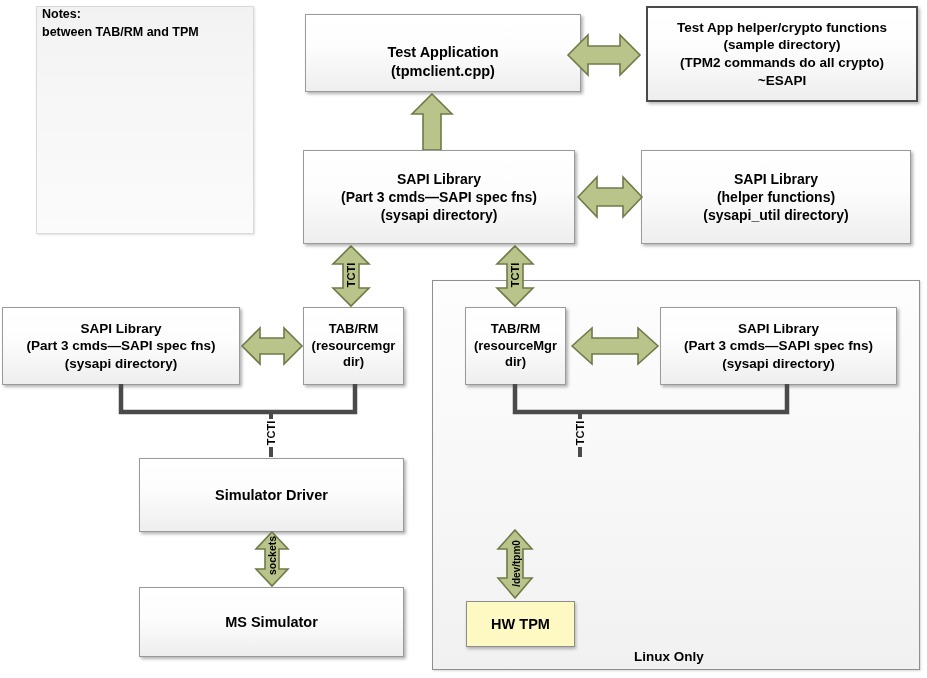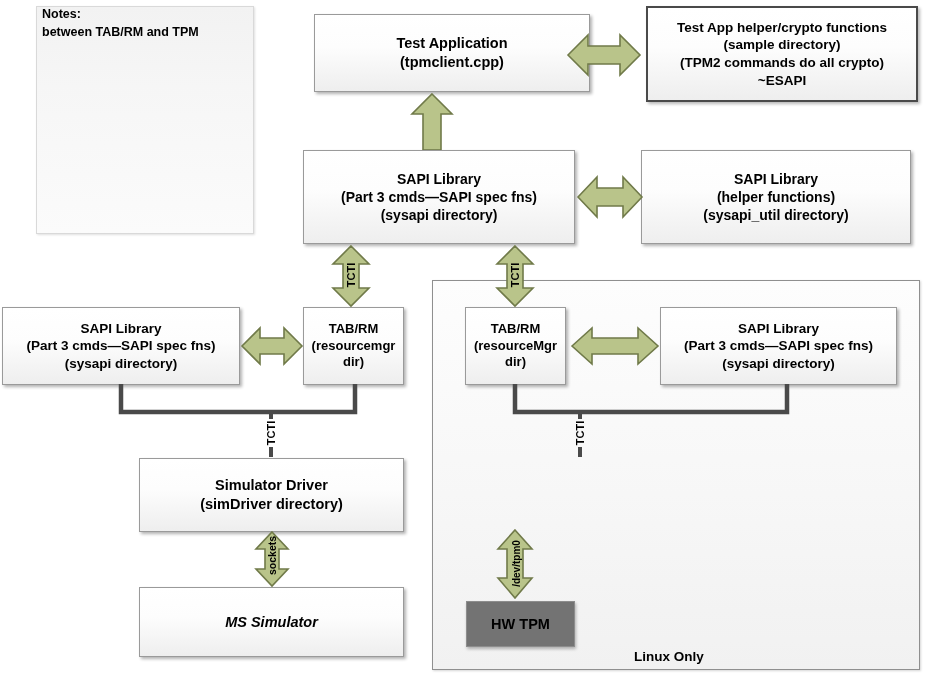--- a/index.html
+++ b/index.html
@@ -18,21 +18,21 @@
     font-weight:bold;
     color:#000;
     line-height:1.30;
     background:linear-gradient(180deg,#ffffff 0%,#fdfdfd 42%,#eeeeee 100%);
     border:1px solid #9a9a9a;
     box-shadow:2px 2px 3px rgba(0,0,0,0.30);
     padding:10px 4px;
   }
   .node .ln{display:block;white-space:nowrap;}
   .node.dark{border:2px solid #4a4a4a;box-shadow:2px 2px 3px rgba(0,0,0,0.28);}
-  .node.plain{background:#737373;border:1px solid #8d8d8d;box-shadow:1px 2px 3px rgba(0,0,0,0.28);}
+  .node.plain{background:#fef9c3;border:1px solid #8d8d8d;box-shadow:1px 2px 3px rgba(0,0,0,0.28);}
 
   
   .notes{
     position:absolute;
     box-sizing:border-box;
     background:linear-gradient(180deg,#f2f2f2 0%,#f6f6f6 35%,#fbfbfb 100%);
     border:1px solid #d9d9d9;
     box-shadow:1px 1px 2px rgba(0,0,0,0.12);
   }
   .notes-text{
@@ -92,21 +92,21 @@
 
   <div class="notes" style="left:36px;top:6px;width:218px;height:228px;"></div>
   <div class="notes-text" style="left:42px;top:6px;">
     <span class="ln">Notes:</span>
     <span class="ln">between TAB/RM and TPM</span>
   </div>
 
   <div class="container-box" style="left:432px;top:280px;width:488px;height:390px;"></div>
   <div class="container-label" style="left:634px;top:649px;">Linux Only</div>
 
-  <div class="node" style="left:314px;top:14px;width:276px;height:78px;font-size:14.5px;">
+  <div class="node" style="left:305px;top:14px;width:276px;height:78px;font-size:14.5px;justify-content:flex-end;">
     <span class="ln">Test Application</span>
     <span class="ln">(tpmclient.cpp)</span>
   </div>
 
   <div class="node dark" style="left:646px;top:6px;width:272px;height:96px;font-size:13.5px;">
     <span class="ln">Test App helper/crypto functions</span>
     <span class="ln">(sample directory)</span>
     <span class="ln">(TPM2 commands do all crypto)</span>
     <span class="ln">~ESAPI</span>
   </div>
@@ -202,31 +202,30 @@
   <div class="bracket" style="left:512px;top:384px;">
     <svg width="278" height="32" viewBox="0 0 278 32">
       <path d="M3,0 L3,28 L275,28 L275,0" fill="none" stroke="#4a4a4a" stroke-width="4.5"></path>
     </svg>
   </div>
   <div class="line" style="left:578px;top:410px;width:4px;height:47px;"></div>
   <div class="vlabel" style="left:566px;top:427px;width:28px;text-align:center;background:#f8f8f8;">TCTI</div>
 
   <div class="node" style="left:139px;top:458px;width:265px;height:74px;font-size:14.5px;">
     <span class="ln">Simulator Driver</span>
-    <span class="ln">(simDriver directory)</span>
   </div>
 
   <div class="arrow" style="left:253px;top:530px;">
     <svg width="38" height="58" viewBox="0 0 38 58">
       <polygon points="19,2 35,19 26,19 26,39 35,39 19,56 3,39 12,39 12,19 3,19" fill="#b9c48a" stroke="#707a49" stroke-width="1.6" stroke-linejoin="miter"></polygon>
     </svg>
   </div>
   <div class="vlabel sock" style="left:254px;top:551px;width:36px;text-align:center;">sockets</div>
 
-  <div class="node" style="left:139px;top:587px;width:265px;height:70px;font-size:14.5px;font-style:italic;">
+  <div class="node" style="left:139px;top:587px;width:265px;height:70px;font-size:14.5px;">
     <span class="ln">MS Simulator</span>
   </div>
 
 
   <div class="arrow" style="left:494px;top:528px;">
     <svg width="42" height="72" viewBox="0 0 42 72">
       <polygon points="21,2 38,21 29,21 29,50 38,50 21,70 4,50 13,50 13,21 4,21" fill="#b9c48a" stroke="#707a49" stroke-width="1.6" stroke-linejoin="miter"></polygon>
     </svg>
   </div>
   <div class="vlabel small" style="left:491px;top:558px;width:50px;text-align:center;">/dev/tpm0</div>

